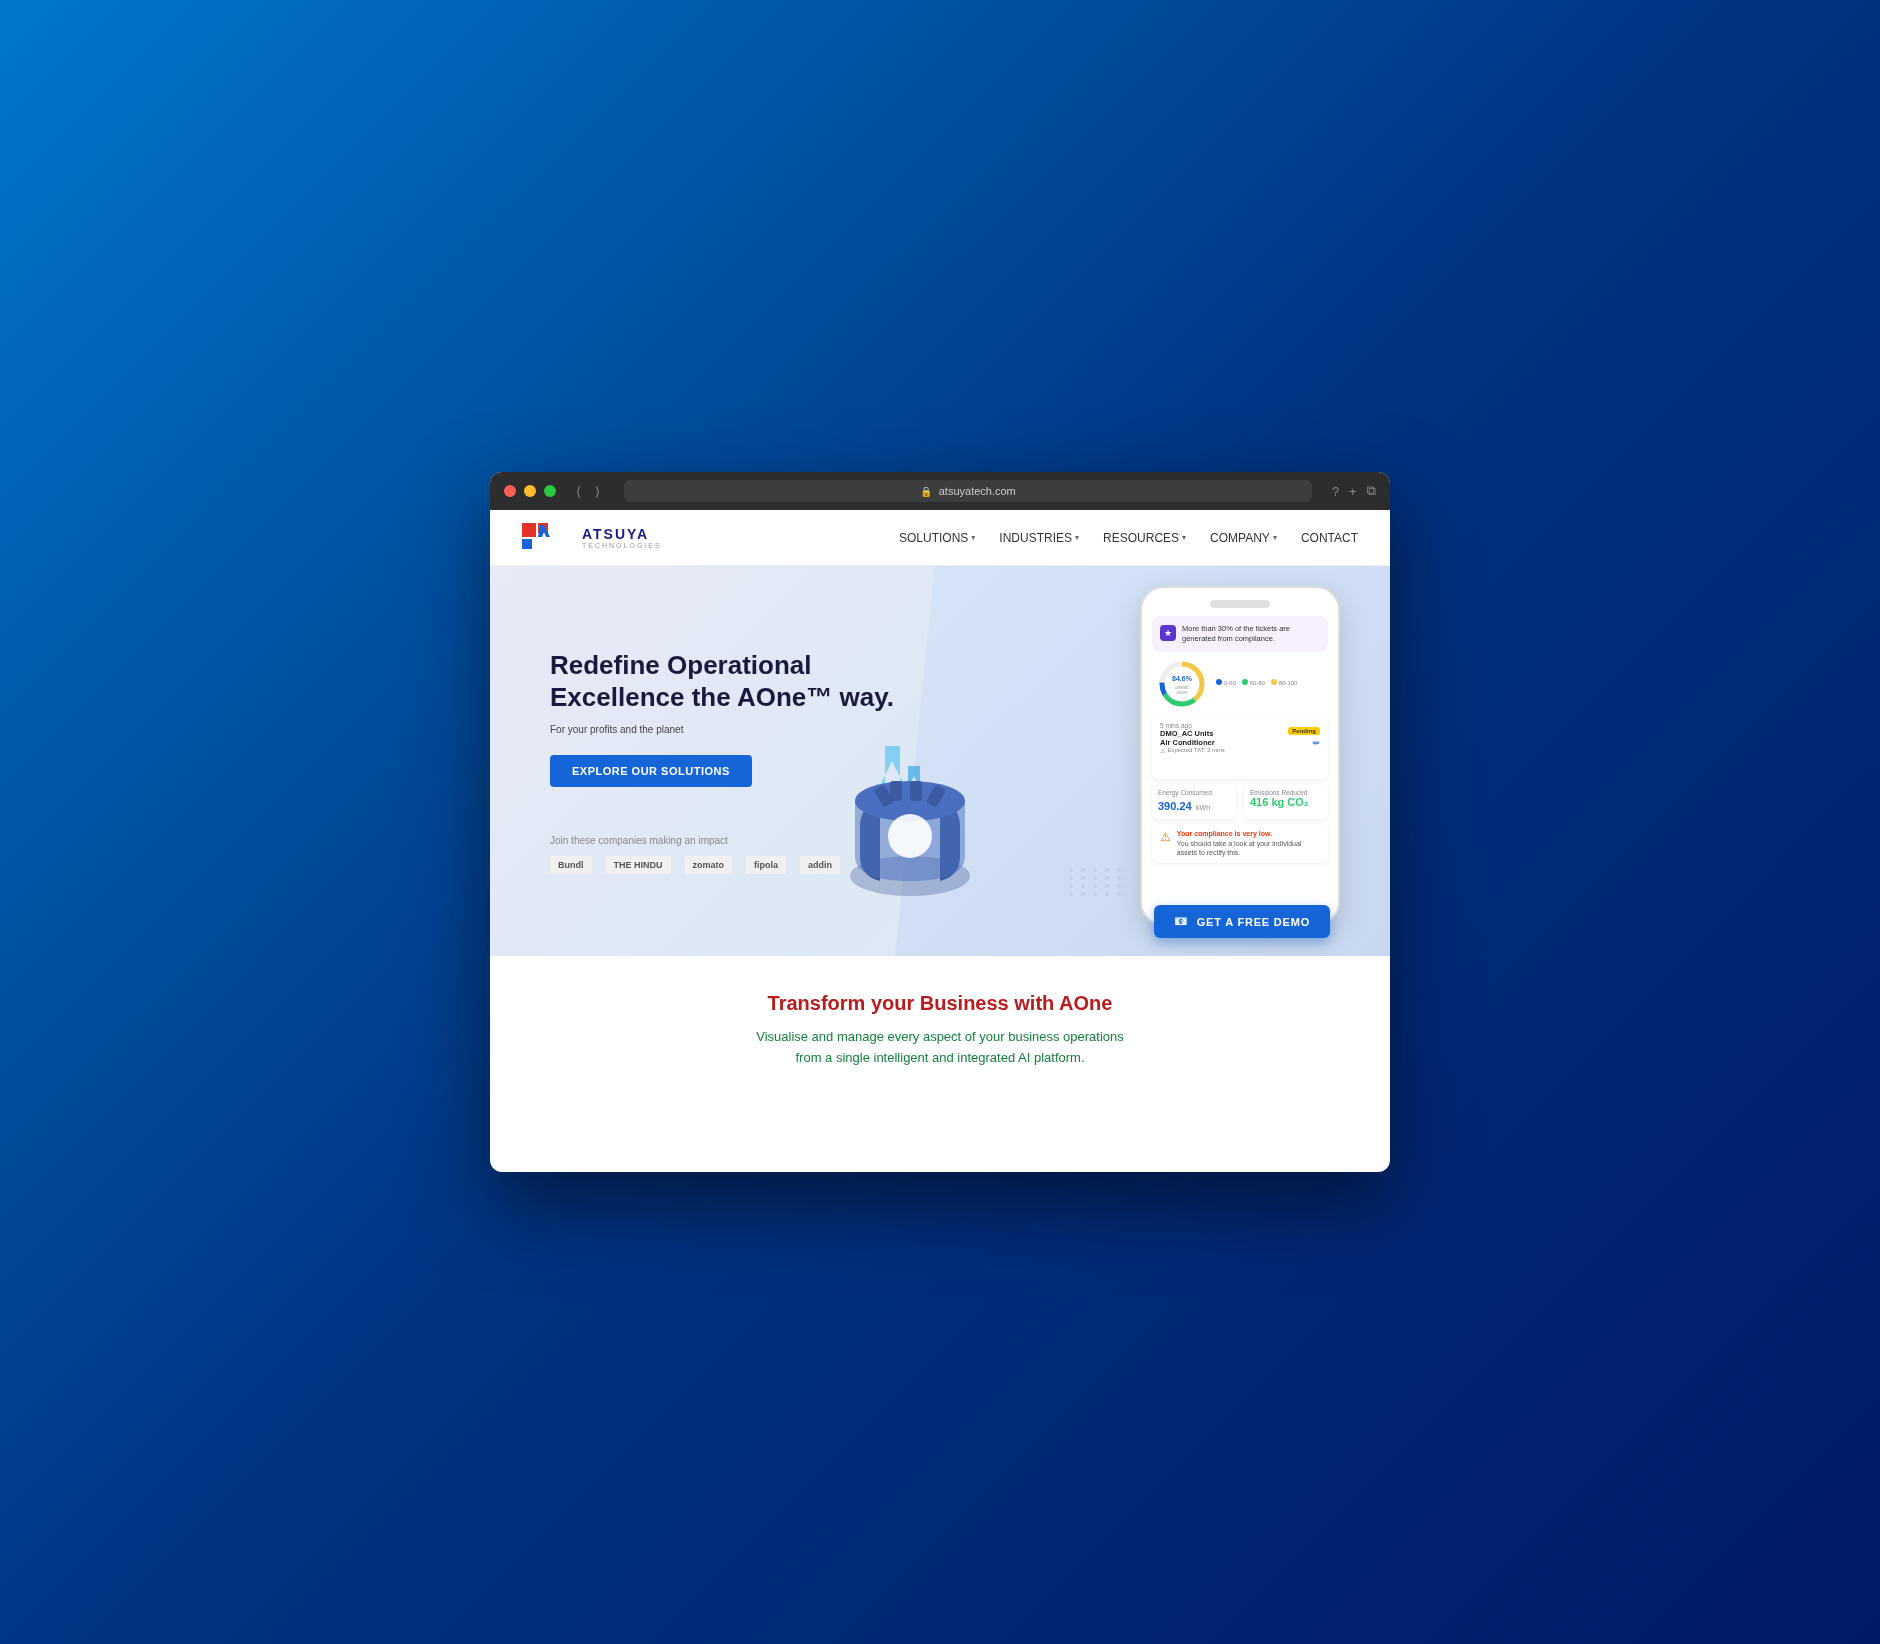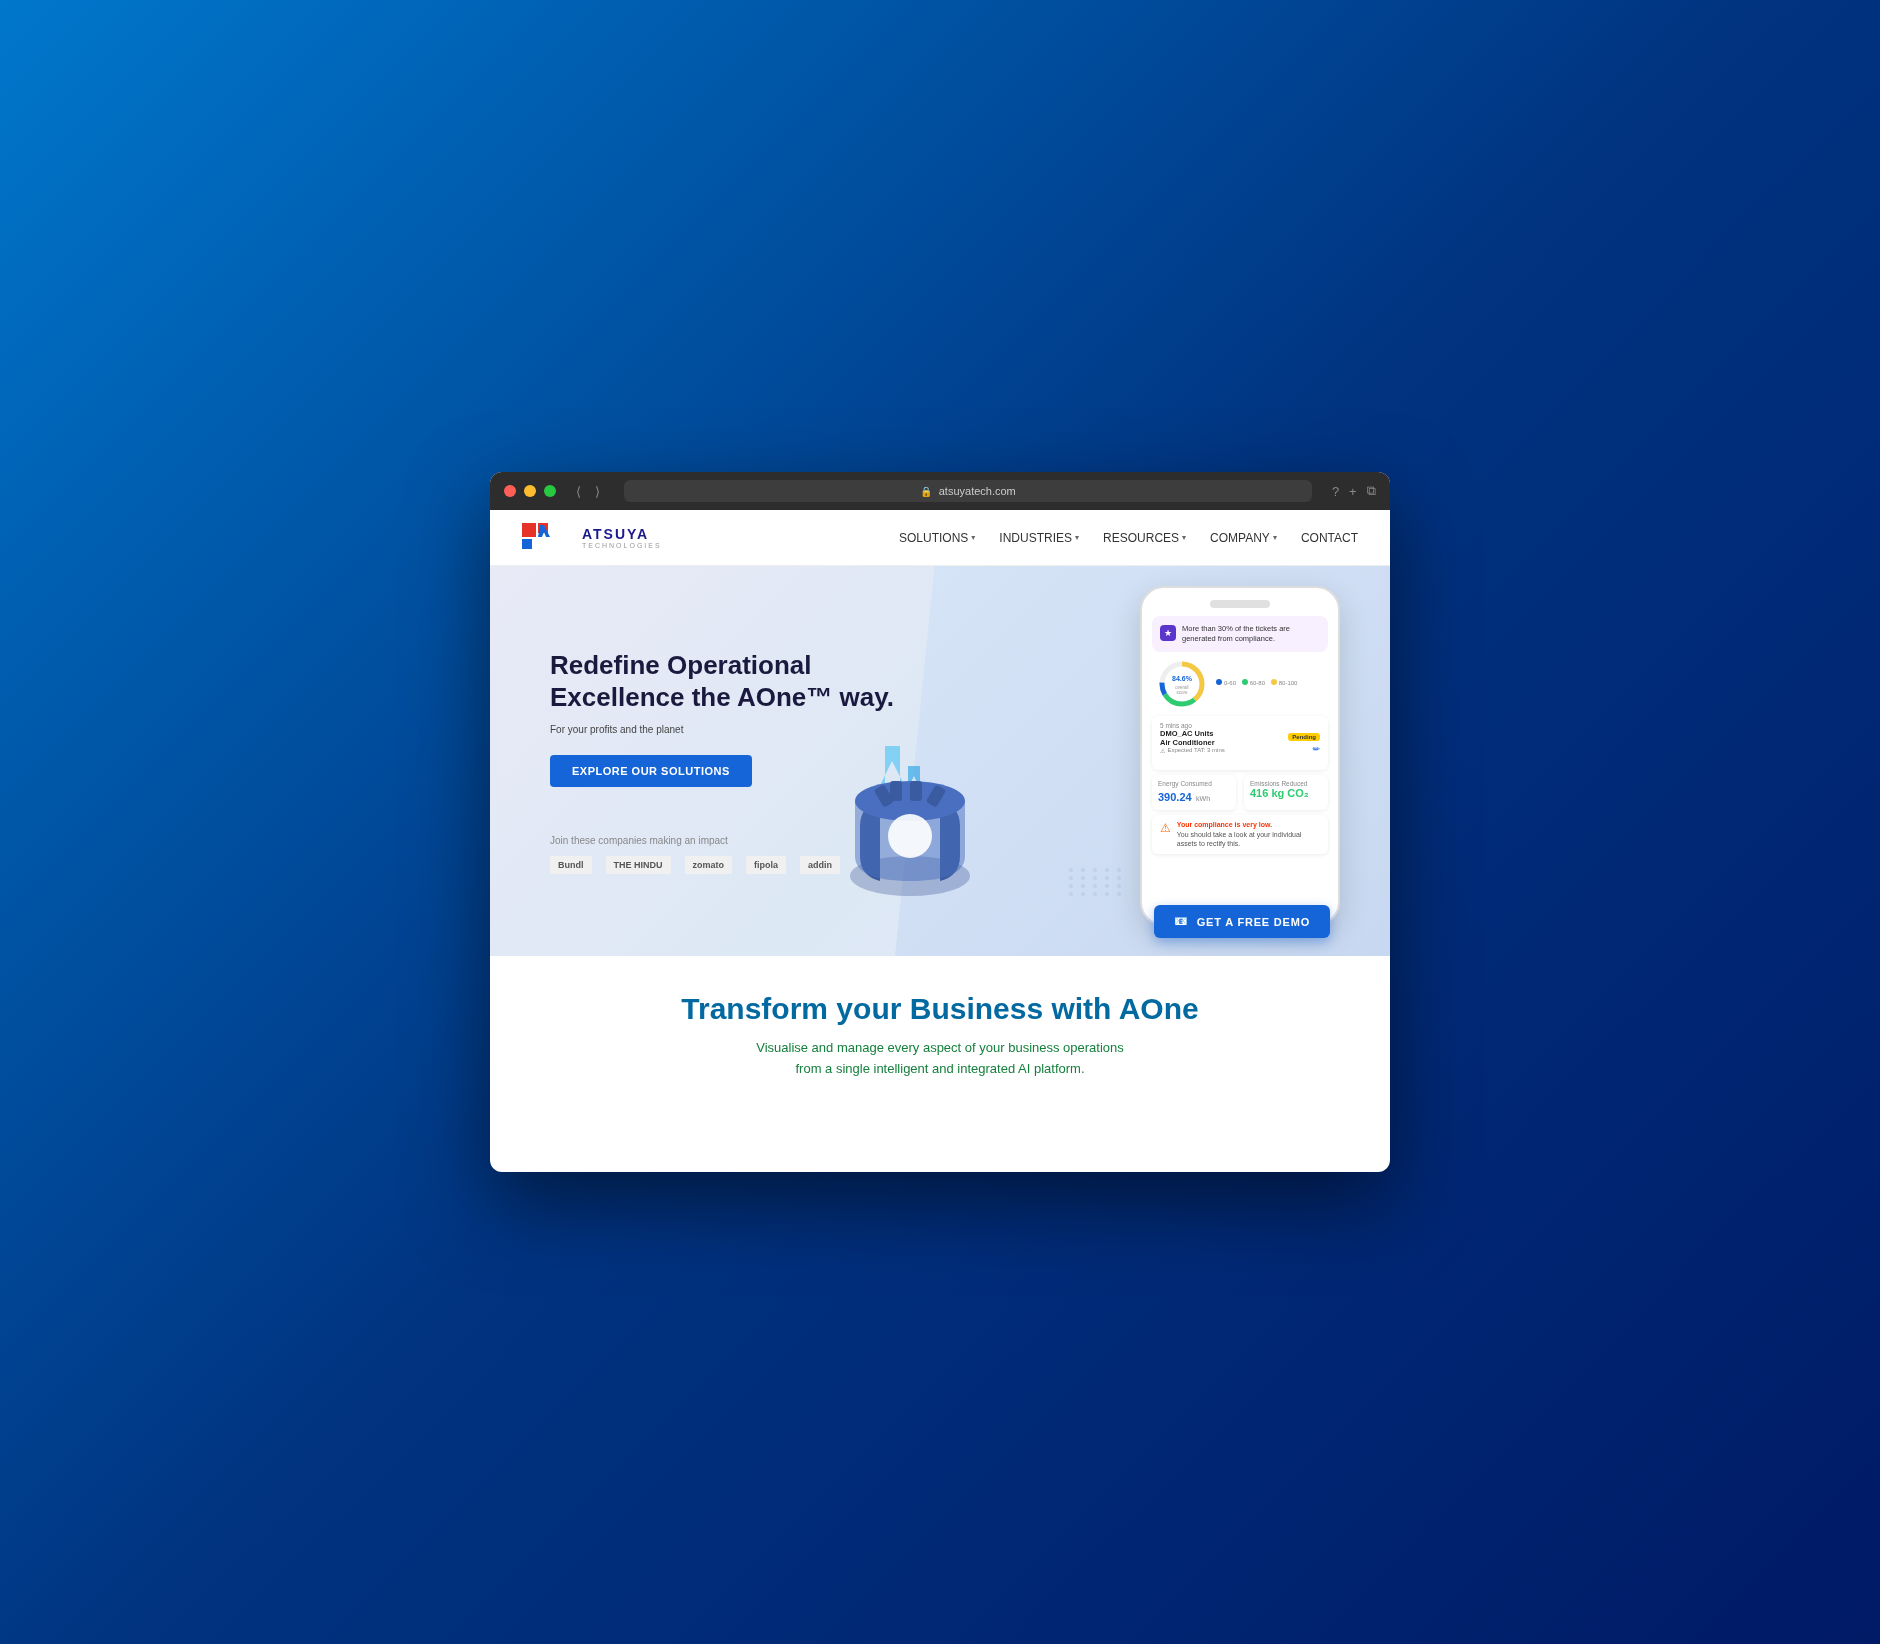--- a/index.html
+++ b/index.html
@@ -304,22 +304,22 @@
       border-radius: 6px;
       padding: 6px 8px;
       margin-bottom: 5px;
       box-shadow: 0 1px 4px rgba(0,0,0,0.08);
       font-size: 7px;
     }
 
     .ticket-header {
       display: flex;
       justify-content: space-between;
-      align-items: flex-end;
-      margin-bottom: 10px;
+      align-items: center;
+      margin-bottom: 19px;
     }
 
     .ticket-time {
       color: #888;
       font-size: 6.5px;
     }
 
     .ticket-badge {
       background: #ffcc00;
       color: #333;
@@ -410,23 +410,23 @@
     }
 
     
     .bottom-section {
       background: #fff;
       padding: 36px 60px;
       text-align: center;
     }
 
     .bottom-title {
-      font-size: 30px;
+      font-size: 20px;
       font-weight: 800;
-      color: #0369a1;
+      color: #b91c1c;
       margin-bottom: 12px;
     }
 
     .bottom-desc {
       font-size: 13px;
       color: #15803d;
       line-height: 1.6;
     }
 
     

